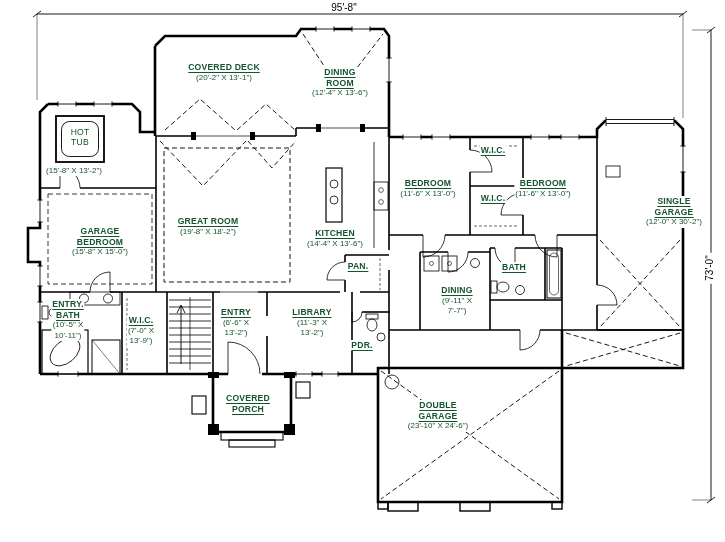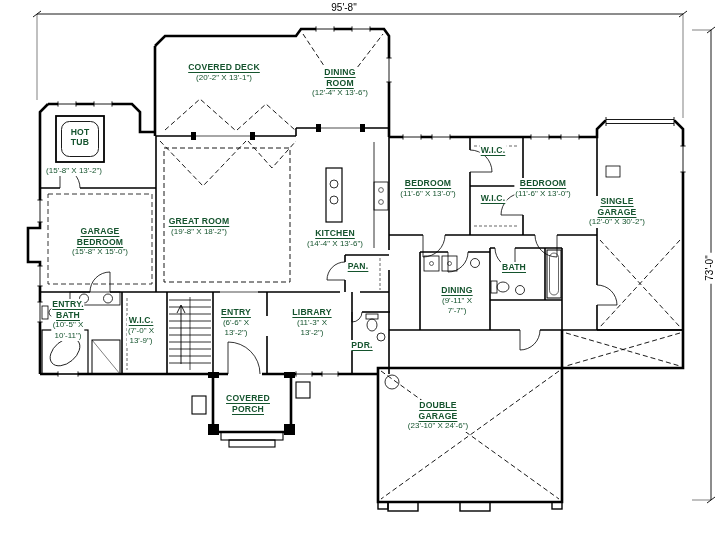--- a/index.html
+++ b/index.html
@@ -4,21 +4,21 @@
 <title>Floor Plan</title>
 <style>
   html,body{margin:0;padding:0;background:#fff;}
   .stage{position:relative;width:725px;height:542px;background:#fff;overflow:hidden;
          font-family:"Liberation Sans",sans-serif;}
   .draw{position:absolute;left:0;top:0;}
   .lbl{position:absolute;transform:translateX(-50%);text-align:center;color:#14532d;
        background:#fff;padding:0 1px;}
   .nm{display:block;font-size:8.6px;font-weight:700;letter-spacing:.2px;line-height:1.25;
       white-space:nowrap;text-decoration:underline;text-underline-offset:1.5px;}
-  .pn{display:block;font-size:8.6px;font-weight:700;letter-spacing:.2px;line-height:1.2;white-space:nowrap;}
+  .pn{display:block;font-size:8.6px;font-weight:400;letter-spacing:.2px;line-height:1.2;white-space:nowrap;}
   .dm{display:block;font-size:8px;font-weight:400;line-height:1.3;white-space:nowrap;}
   .nm:empty,.dm:empty,.pn:empty{display:none;}
   .dimlbl{position:absolute;transform:translateX(-50%);font-size:10px;font-weight:400;color:#000;
           background:#fff;padding:0 3px;white-space:nowrap;}
   .dimlbl.rot{transform:translate(-50%,-50%) rotate(-90deg);}
 </style>
 </head>
 <body>
 
 <div class="stage">
@@ -251,37 +251,37 @@
     <span class="pn">TUB</span>
   </div>
   <div class="lbl" style="left:74px;top:166px">
     <span class="dm">(15'-8" X 13'-2")</span>
   </div>
   <div class="lbl" style="left:100px;top:226px">
     <span class="nm">GARAGE</span>
     <span class="nm">BEDROOM</span>
     <span class="dm">(15'-8" X 15'-0")</span>
   </div>
-  <div class="lbl" style="left:199px;top:216px">
+  <div class="lbl" style="left:208px;top:216px">
     <span class="nm">GREAT ROOM</span>
     <span class="dm">(19'-8" X 18'-2")</span>
   </div>
   <div class="lbl" style="left:335px;top:228px">
     <span class="nm">KITCHEN</span>
     <span class="dm">(14'-4" X 13'-6")</span>
   </div>
   <div class="lbl" style="left:428px;top:178px">
     <span class="nm">BEDROOM</span>
     <span class="dm">(11'-6" X 13'-0")</span>
   </div>
   <div class="lbl" style="left:543px;top:178px">
     <span class="nm">BEDROOM</span>
     <span class="dm">(11'-6" X 13'-0")</span>
   </div>
-  <div class="lbl" style="left:617px;top:196px">
+  <div class="lbl" style="left:674px;top:196px">
     <span class="nm">SINGLE</span>
     <span class="nm">GARAGE</span>
     <span class="dm">(12'-0" X 30'-2")</span>
   </div>
   <div class="lbl" style="left:457px;top:285px">
     <span class="nm">DINING</span>
     <span class="dm">(9'-11" X</span>
     <span class="dm">7'-7")</span>
   </div>
   <div class="lbl" style="left:514px;top:262px">

